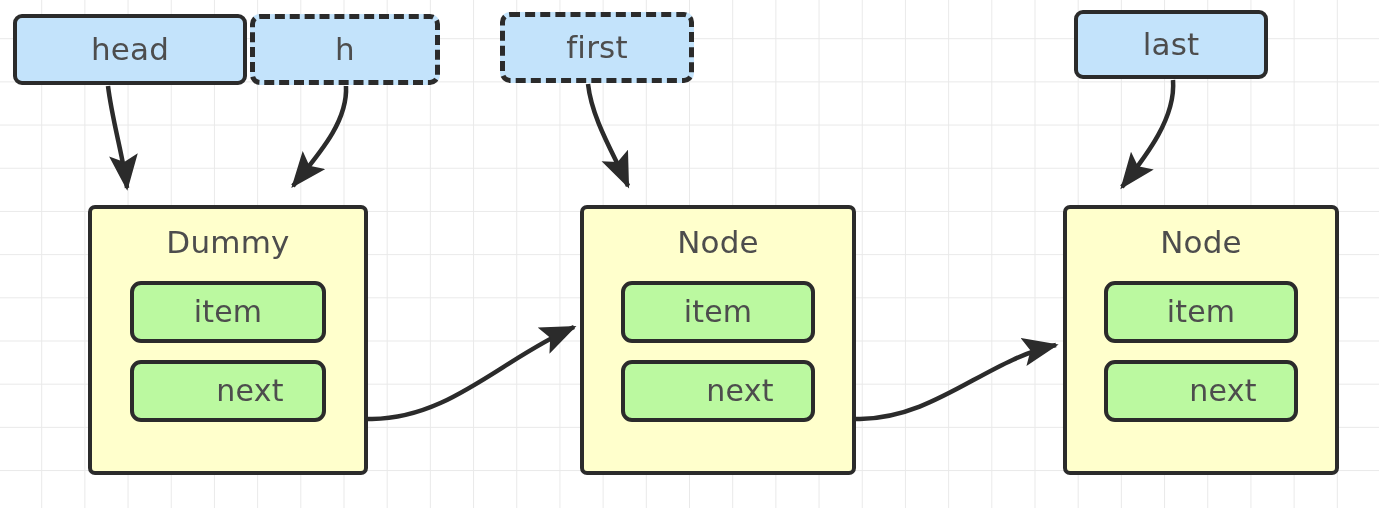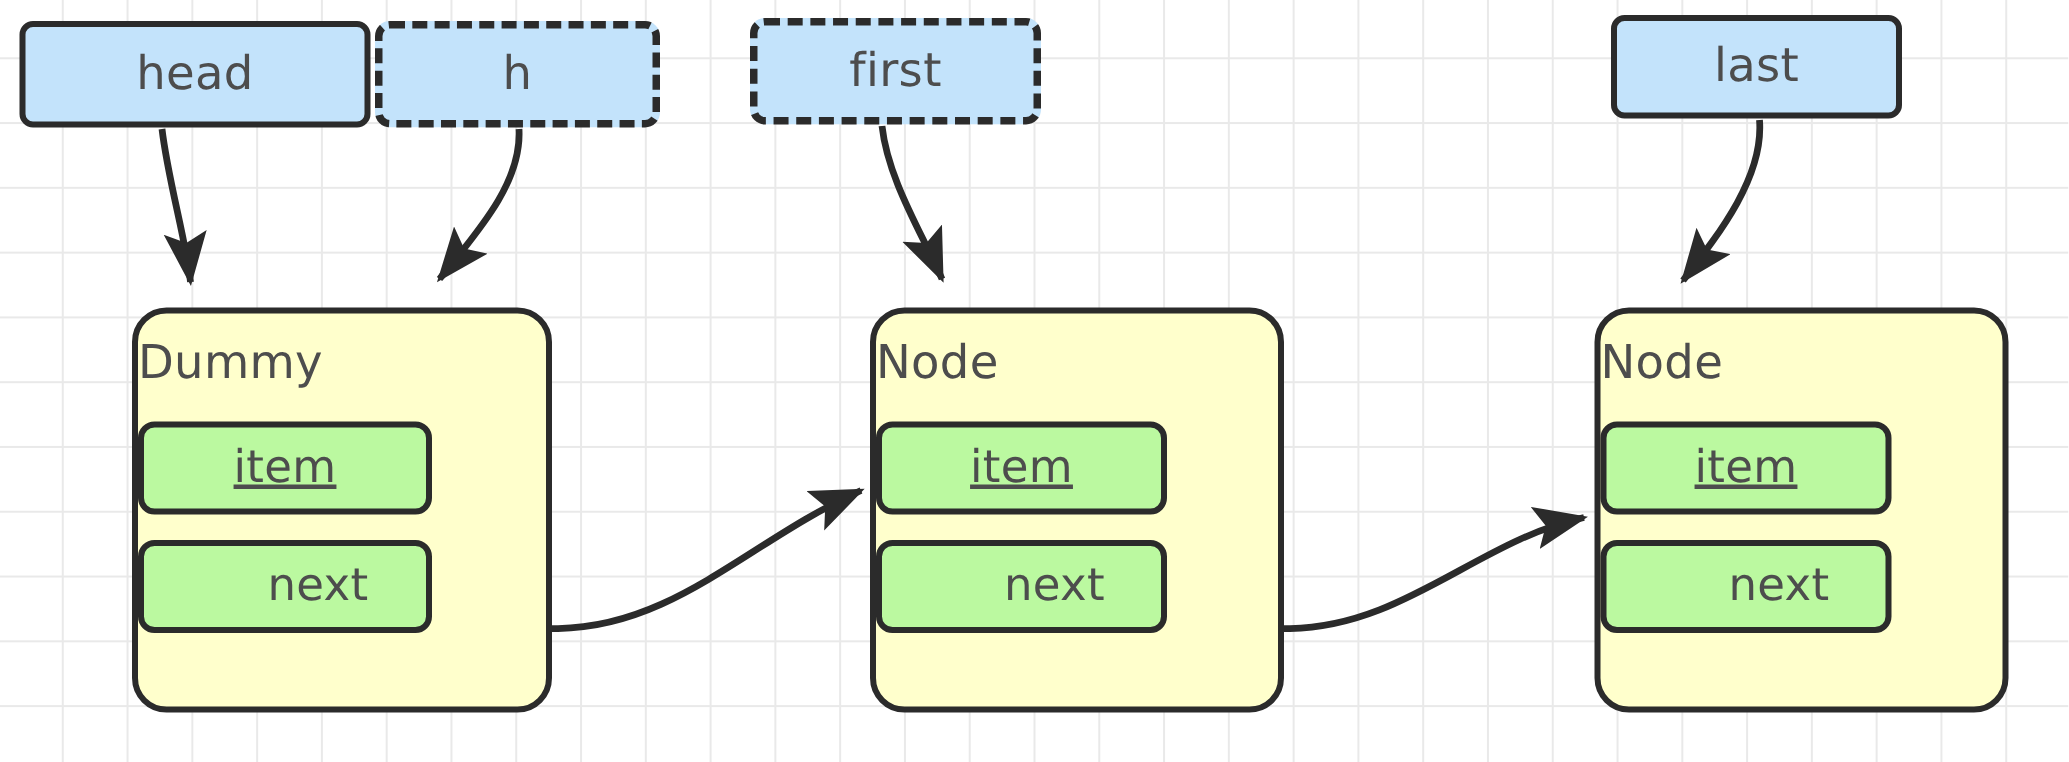--- a/index.html
+++ b/index.html
@@ -44,23 +44,24 @@
   .ptr-label {
     pointer-events: none;
   }
 
   
   .node {
     position: absolute;
     box-sizing: border-box;
     background: #ffffcc;
     border: 4px solid #2b2b2b;
-    border-radius: 23px;
+    border-radius: 7px;
     display: flex;
     flex-direction: column;
+    align-items: center;
   }
   .node-title {
     color: #4d4d4d;
     font-size: 31px;
     line-height: 1;
     margin-top: 18px;
     letter-spacing: 0.2px;
   }
   .field {
     box-sizing: border-box;
@@ -68,21 +69,21 @@
     border: 4px solid #2b2b2b;
     border-radius: 11px;
     display: flex;
     align-items: center;
     justify-content: center;
     color: #4d4d4d;
     font-size: 30px;
     line-height: 1;
     letter-spacing: 0.2px;
   }
-  .field.item { margin-top: 23px; text-decoration: underline; }
+  .field.item { margin-top: 23px; }
   .field.next { margin-top: 17px; padding-left: 44px; }
 
   
   #arrows {
     position: absolute;
     left: 0;
     top: 0;
     width: 1379px;
     height: 508px;
     pointer-events: none;

